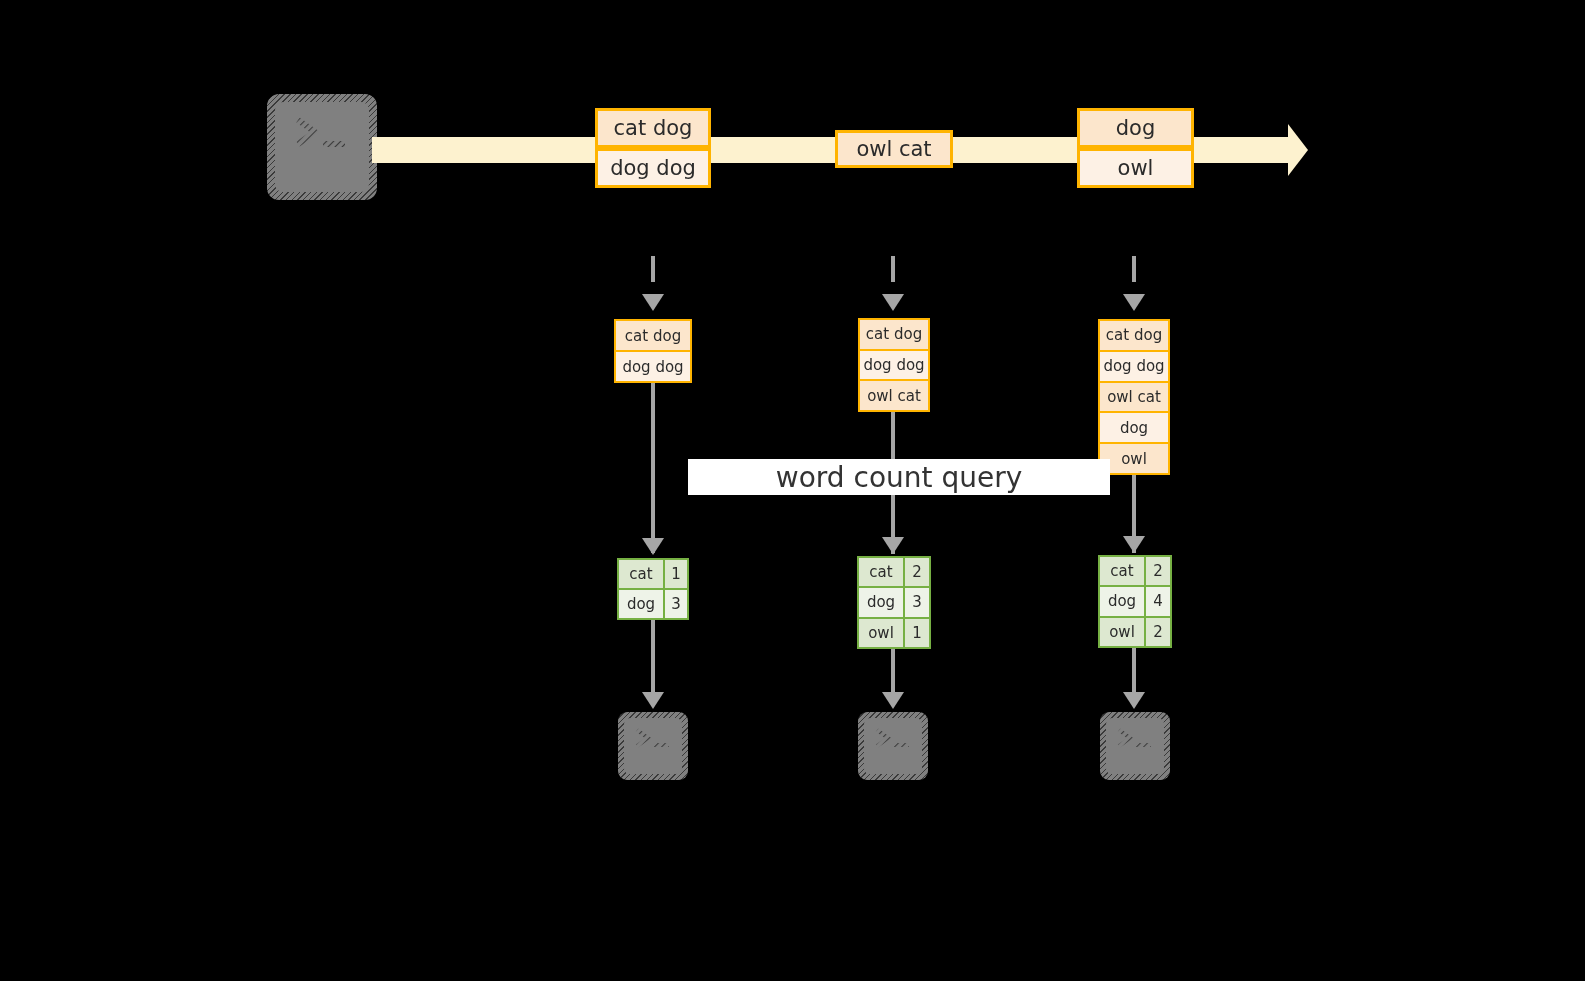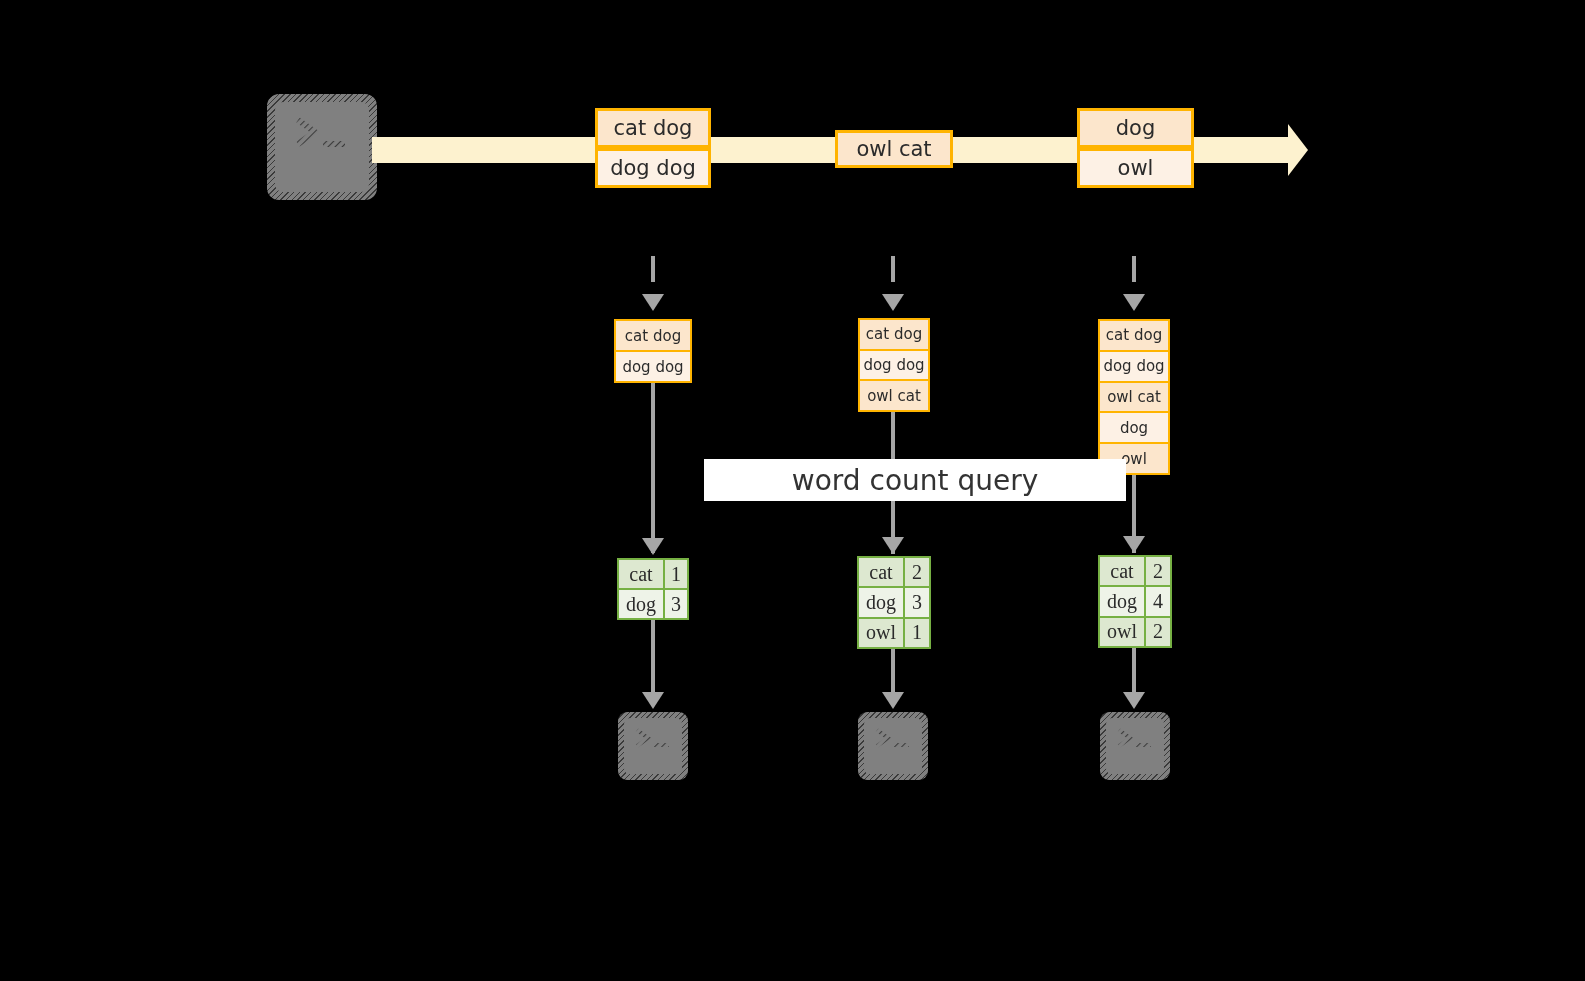--- a/index.html
+++ b/index.html
@@ -101,22 +101,21 @@
     display: flex;
   }
   .restable .trow:last-child { border-bottom: none; }
   .restable .tc {
     box-sizing: border-box;
     display: flex;
     align-items: center;
     justify-content: center;
     background: #dde8d0;
     color: #2b2b2b;
-    font-size: 20px;
-    font-family: Liberation Serif, serif;
+    font-size: 15px;
   }
   .restable .trow.alt .tc { background: #eef3e8; }
   .restable .tc.word {
     flex: 0 0 46px;
     border-right: 2px solid #76b043;
   }
   .restable .tc.cnt { flex: 1 1 auto; }
 
   
   .vline {
@@ -281,15 +280,15 @@
   <div class="vhead" style="left:1123px; top:692px;"></div>
 
   <div class="terminal" style="left:1100px; top:712px; width:70px; height:68px; border-radius:9px;">
     <div class="inner" style="left:6px;top:6px;right:6px;bottom:6px;border-radius:6px;"></div>
     <svg width="70" height="68">
       <polyline points="19,18 30,26 19,34" fill="none" stroke="url(#hatchA)" stroke-width="4"></polyline>
       <rect x="36" y="31" width="15" height="4" fill="url(#hatchA)"></rect>
     </svg>
   </div>
 
-  <div class="banner" style="left:704px; top:459px; width:422px; height:42px; font-size:28px; z-index:2;">word count query</div>
+  <div class="banner" style="left:688px; top:459px; width:422px; height:36px; font-size:28px; z-index:2;">word count query</div>
 
 </div>
 
 </body></html>

